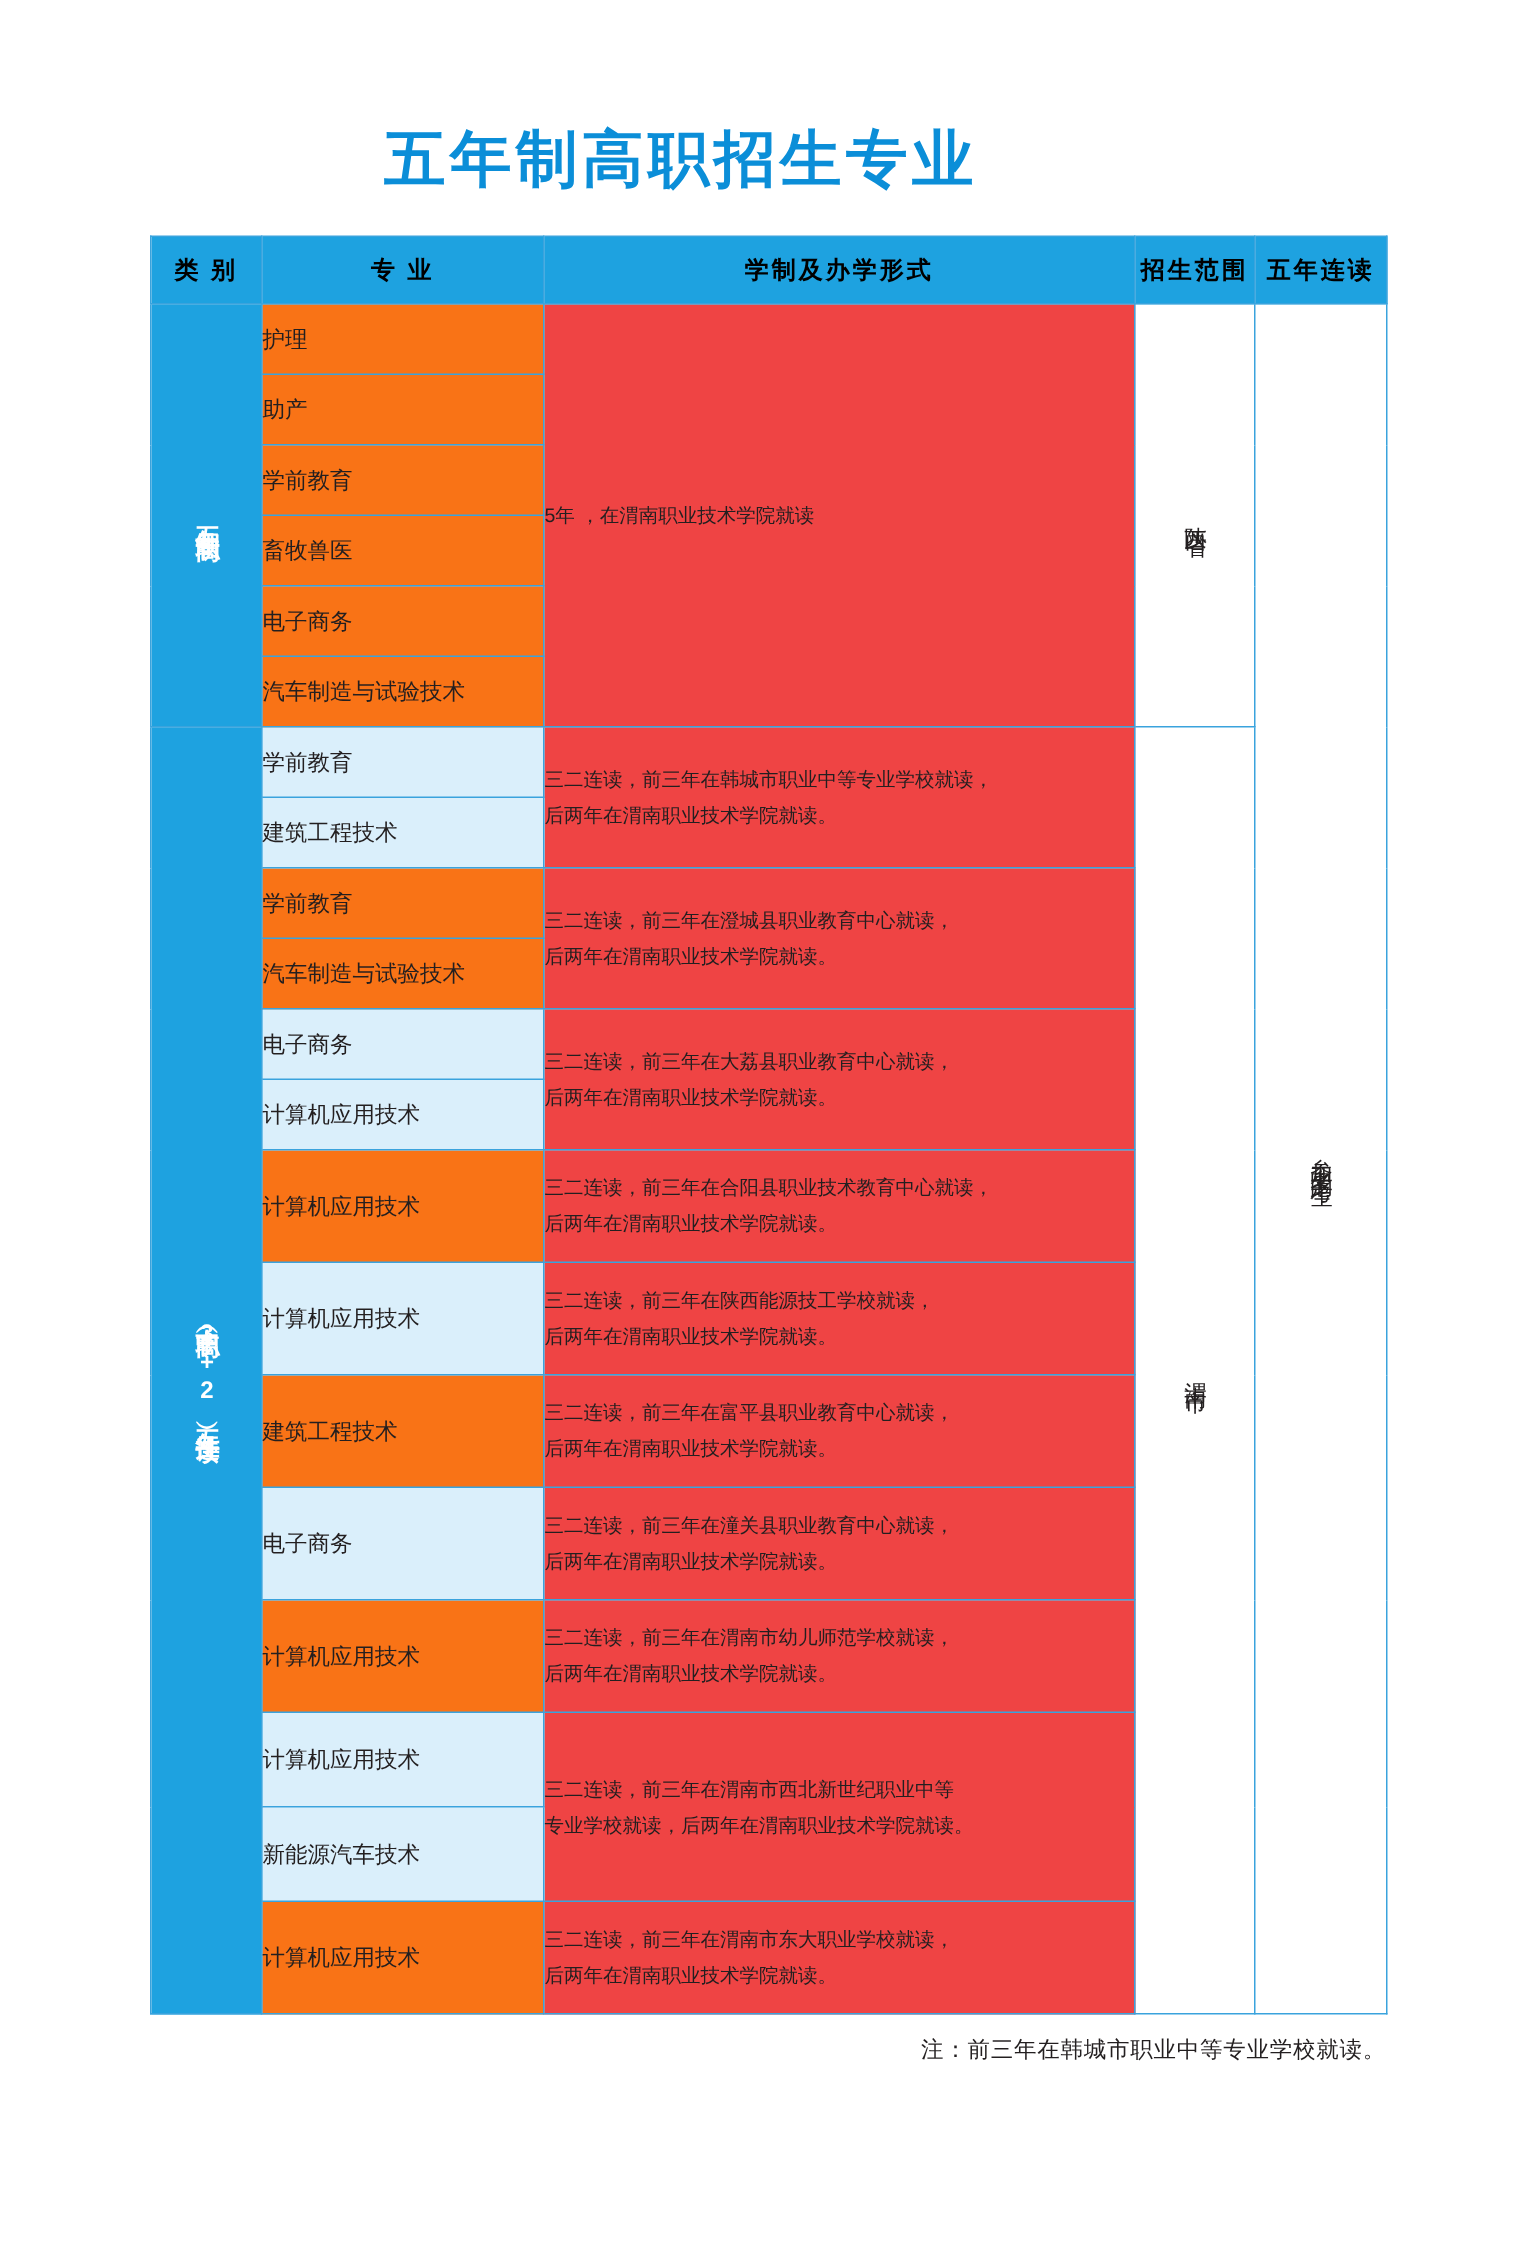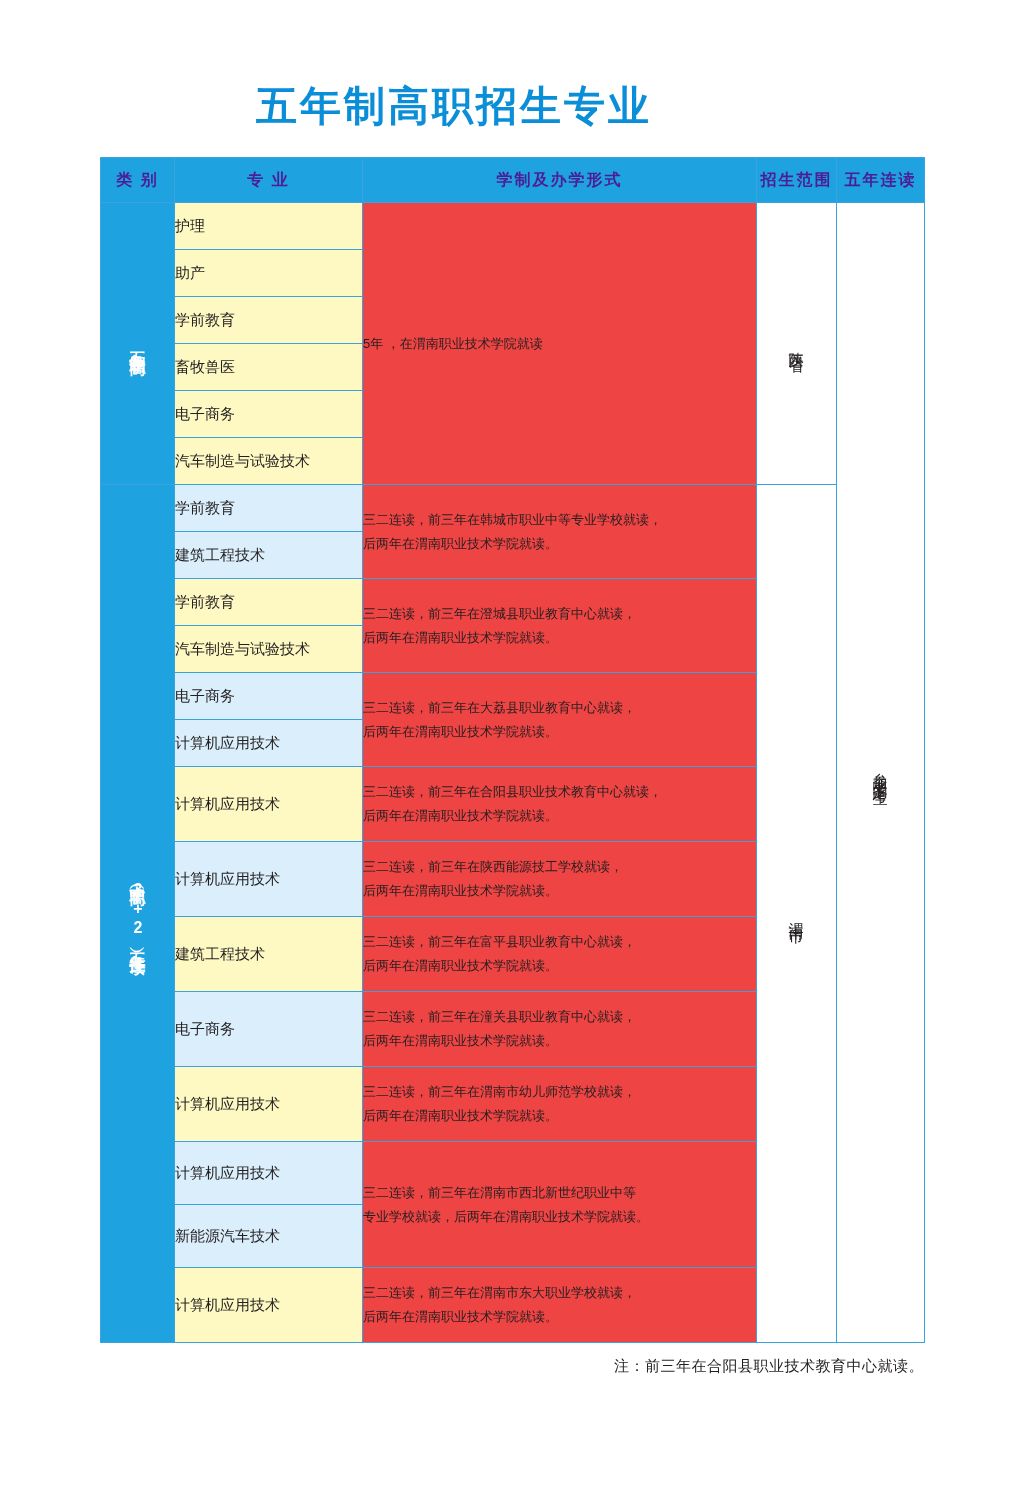--- a/index.html
+++ b/index.html
@@ -43,21 +43,21 @@
     border-collapse: collapse;
     width: 824px;
     table-layout: fixed;
   }
   table.main td, table.main th {
     border: 1px solid #3aa3dd;
     padding: 0;
   }
   thead th {
     background: #1ea2e0;
-    color: #4c1d95;
+    color: #000000;
     font-size: 16px;
     font-weight: bold;
     height: 44px;
     letter-spacing: 2px;
     text-align: center;
   }
   .cat-cell {
     background: #1ea2e0;
     color: #ffffff;
     font-size: 16px;
@@ -74,21 +74,21 @@
     display: inline-block;
     letter-spacing: 2px;
     line-height: 1.5;
   }
   .major-cell {
     font-size: 15px;
     padding: 0 0 0 26px;
     height: 46px;
     vertical-align: middle;
     color: #231f20;
-    background: #fef9c3;
+    background: #f97316;
   }
   .major-cell.alt {
     background: #daeffb;
   }
   .form-cell {
     font-size: 13px;
     padding: 8px 20px 8px 22px;
     vertical-align: middle;
     line-height: 1.85;
     color: #231f20;
@@ -270,14 +270,14 @@
       <tr>
         <td class="major-cell" style="height:74px">计算机应用技术</td>
         <td class="form-cell">
           <div>三二连读，前三年在渭南市东大职业学校就读，</div>
           <div>后两年在渭南职业技术学院就读。</div>
         </td>
       </tr>
     </tbody>
   </table>
 
-  <div class="note">注：前三年在合阳县职业技术教育中心就读。</div>
+  <div class="note">注：前三年在韩城市职业中等专业学校就读。</div>
 </div>
 
 </body></html>

